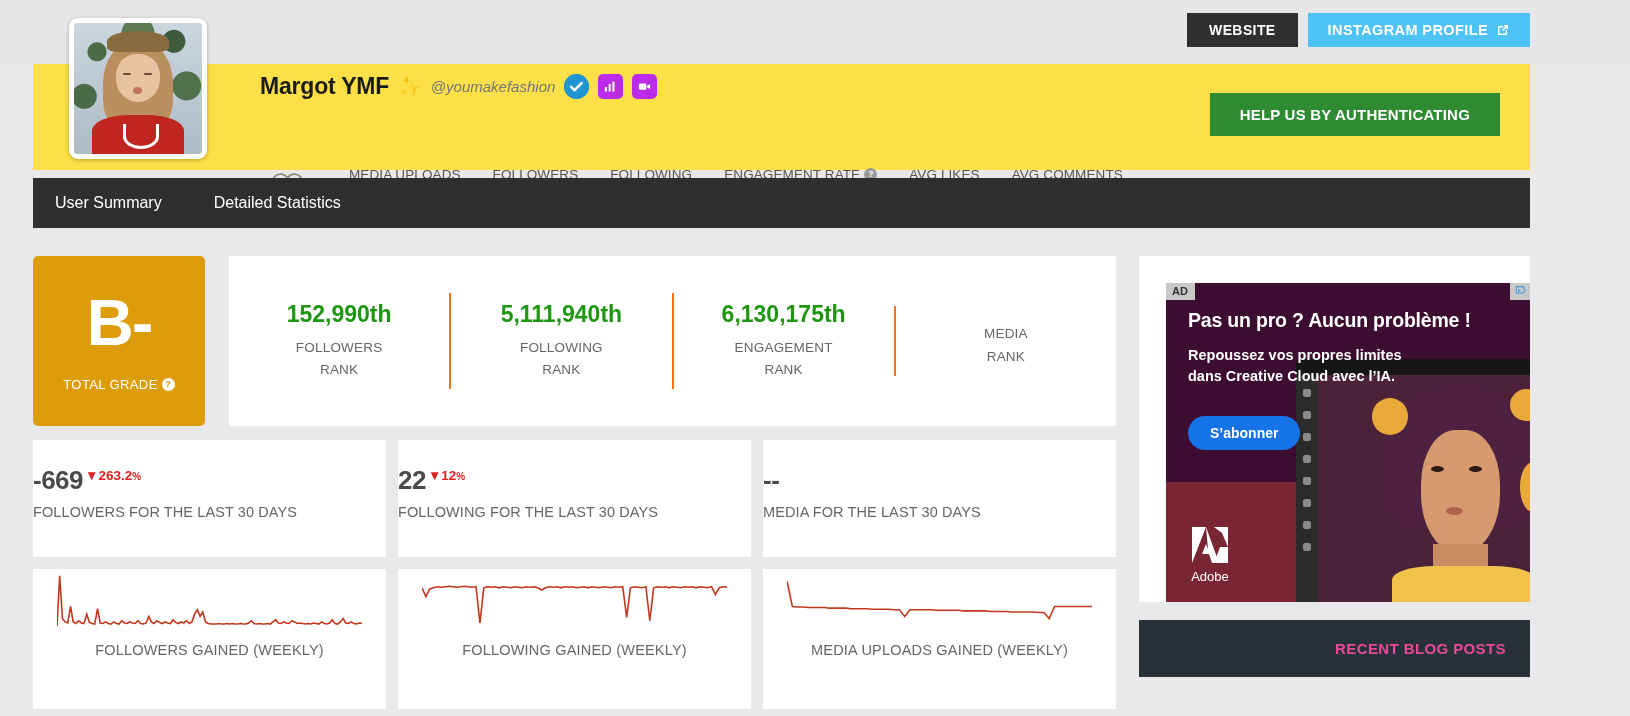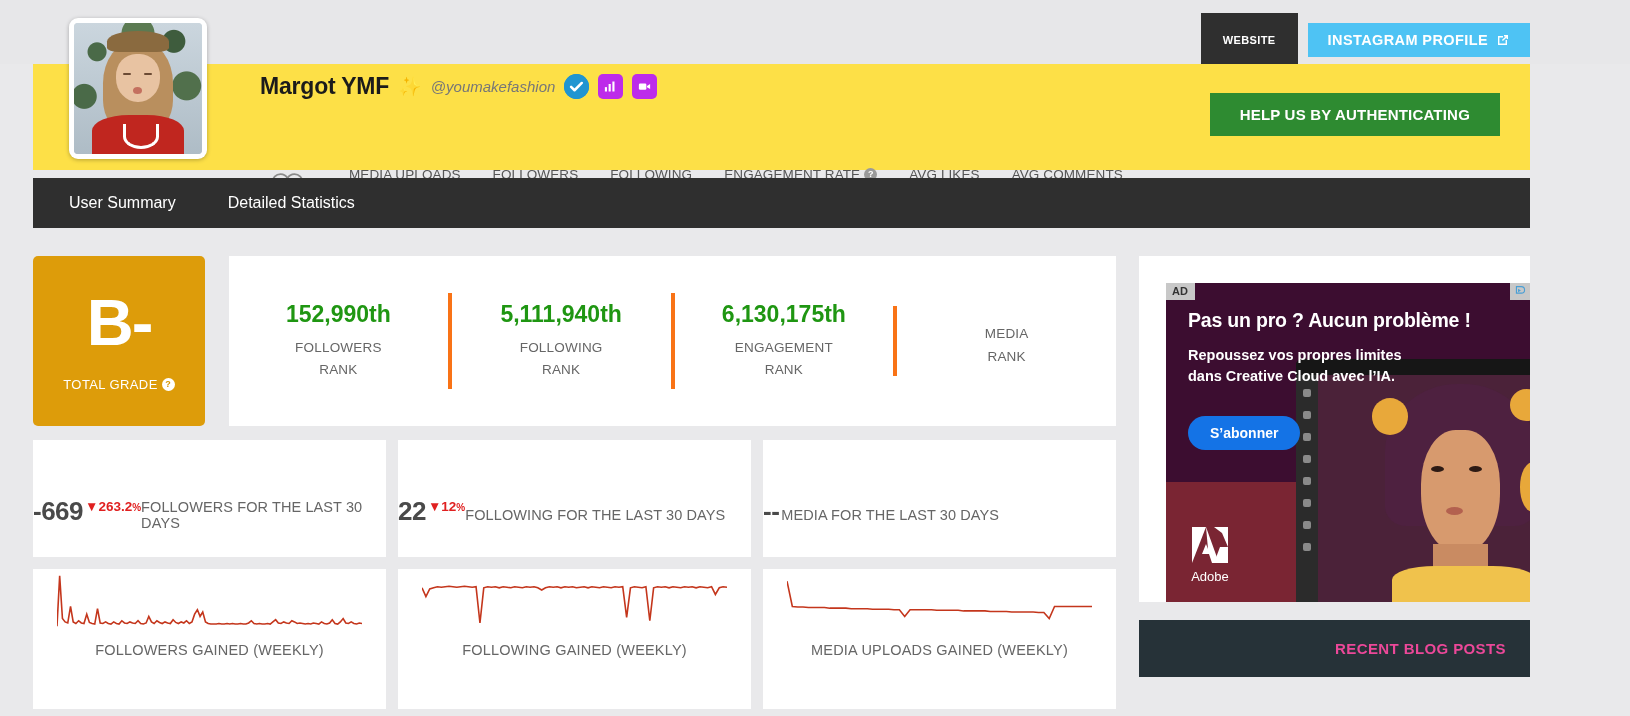--- a/index.html
+++ b/index.html
@@ -28,24 +28,24 @@
     position: absolute;
     right: 100px;
     top: 13px;
     display: flex;
     align-items: center;
     gap: 10px;
   }
   .btn-website {
     background: #2f2f2f;
     color: #fff;
-    font-size: 11px;
+    font-size: 14px;
     font-weight: bold;
     letter-spacing: .4px;
-    padding: 21px 22px;
+    padding: 9px 22px;
     border: none;
     cursor: pointer;
   }
   .btn-instagram {
     background: #4ec3f4;
     color: #fff;
     font-size: 14.5px;
     font-weight: bold;
     letter-spacing: .4px;
     padding: 9px 20px;
@@ -174,21 +174,21 @@
   }
 
   
   .navbar {
     position: absolute;
     left: 33px; top: 178px;
     width: 1497px; height: 50px;
     background: #2f2f2f;
     display: flex;
     align-items: center;
-    padding-left: 24px;
+    padding-left: 10px;
     box-sizing: border-box;
     gap: 28px;
   }
   .nav-tab {
     color: #fff;
     font-size: 16px;
     padding: 6px 12px;
     cursor: pointer;
   }
 
@@ -219,35 +219,34 @@
     margin-left: 24px;
     flex: 1;
     height: 170px;
     background: #fff;
     display: flex;
     align-items: center;
   }
   .rank-cell {
     flex: 1;
     text-align: center;
-    border-left: 4px solid #f97316;
+    border-left: 2px solid #f97316;
     padding: 8px 0;
   }
   .rank-cell:first-child { border-left: none; }
   .rank-value { font-size: 23px; font-weight: bold; color: #1f9612; }
   .rank-label { font-size: 13.5px; color: #666; margin-top: 9px; line-height: 1.65; letter-spacing: .2px; }
 
   .kpi-row { display: flex; gap: 12px; margin-top: 14px; }
   .kpi-card {
     flex: 1;
     height: 117px;
     background: #fff;
     display: flex;
-    flex-direction: row;
-    align-items: center;
+    flex-direction: column;
     justify-content: flex-start;
     padding-top: 25px;
     box-sizing: border-box;
   }
   .kpi-value-row { display: flex; align-items: flex-start; }
   .kpi-value { font-size: 26px; font-weight: bold; color: #4a4a4a; letter-spacing: -.5px; }
   .kpi-delta { font-size: 13.5px; font-weight: bold; color: #e02020; margin-left: 2px; margin-top: 3px; white-space: nowrap; }
   .kpi-delta .pct { font-size: 10px; }
   .kpi-label { font-size: 14.5px; color: #666; margin-top: 8px; letter-spacing: .1px; }
 

